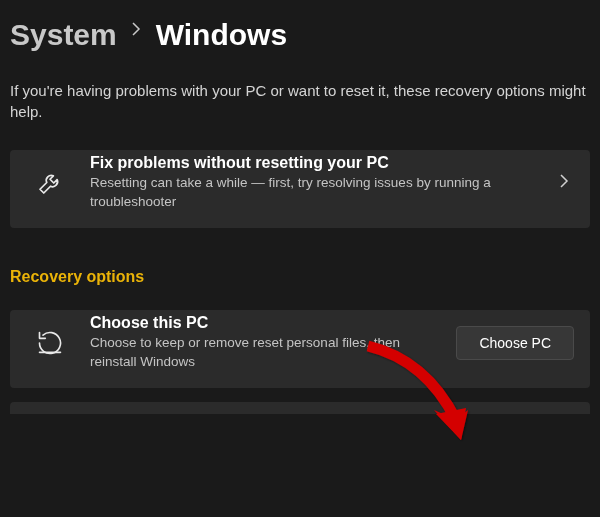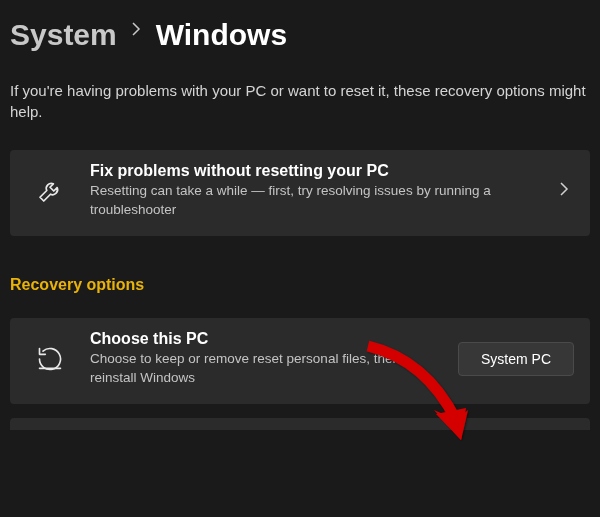--- a/index.html
+++ b/index.html
@@ -39,21 +39,21 @@
     }
     .intro {
       font-size: 15px;
       color: #d4d4d4;
       line-height: 1.4;
       margin-bottom: 28px;
     }
     .card {
       background: #2b2b2b;
       border-radius: 4px;
-      padding: 12px 16px 16px 22px;
+      padding: 4px 16px 16px 22px;
       display: flex;
       align-items: center;
       gap: 22px;
       margin-bottom: 14px;
     }
     .card-icon {
       flex: 0 0 36px;
       height: 36px;
       display: flex;
       align-items: center;
@@ -149,21 +149,21 @@
     <svg width="28" height="28" viewBox="0 0 24 24" fill="none" stroke="#e8e8e8" stroke-width="1.4" stroke-linecap="round" stroke-linejoin="round">
       <path d="M3 12a9 9 0 1 0 3-6.7"></path>
       <polyline points="3 3 3 8 8 8"></polyline>
       <line x1="3" y1="20" x2="21" y2="20"></line>
     </svg>
   </div>
   <div class="card-body">
     <div class="card-title">Choose this PC</div>
     <div class="card-desc">Choose to keep or remove reset personal files, then reinstall Windows</div>
   </div>
-  <button class="action-button">System PC</button>
+  <button class="action-button">Choose PC</button>
 </div>
 
 <div class="partial-card"></div>
 
 <svg class="arrow-annotation" width="130" height="110">
   <defs>
     <filter id="ds" x="-20%" y="-20%" width="140%" height="140%">
       <feDropShadow dx="1" dy="1" stdDeviation="1" flood-color="#000" flood-opacity="0.5"></feDropShadow>
     </filter>
   </defs>

